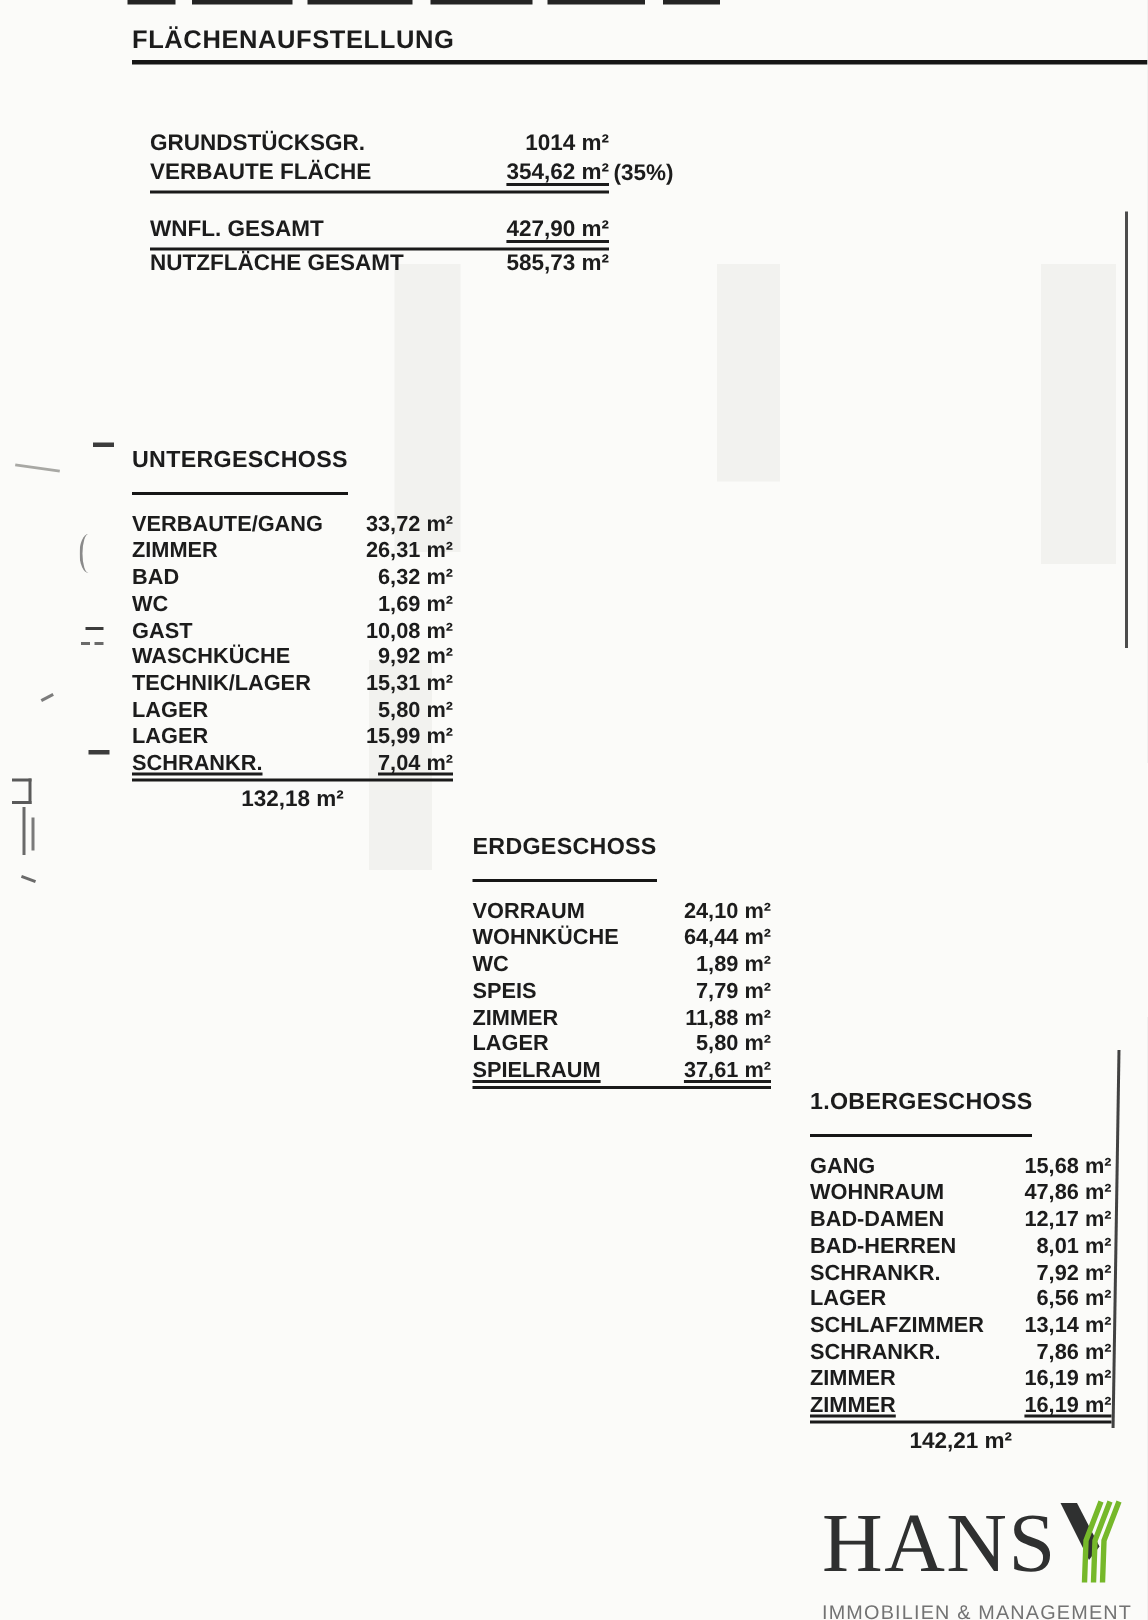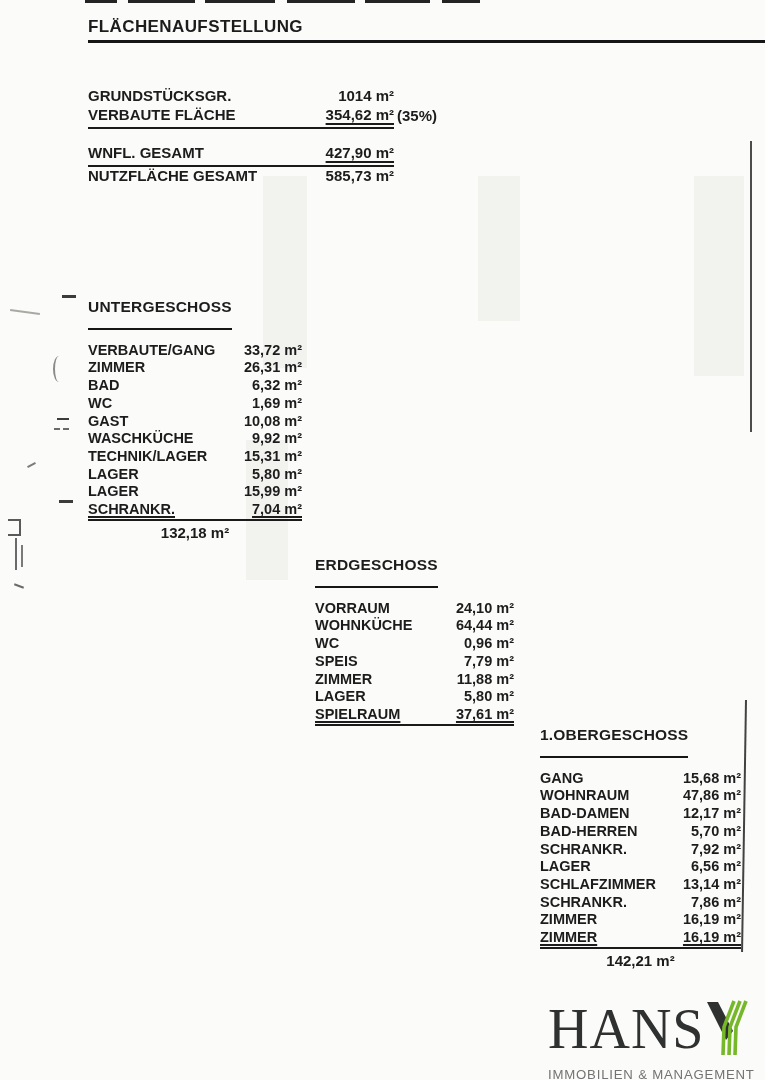--- a/index.html
+++ b/index.html
@@ -1,21 +1,21 @@
 <!DOCTYPE html>
 <html><head>
 <meta charset="utf-8">
 <style>
   html,body{margin:0;padding:0;background:#e9e9e9;}
   .page{position:relative;width:765px;height:1080px;background:#fbfbf9;overflow:hidden;
         font-family:"Liberation Sans",sans-serif;color:#1c1c1c;}
   
   .doc-title{position:absolute;left:88px;top:6px;font-size:17px;font-weight:700;
              letter-spacing:.4px;border-bottom:3px solid #161616;padding-bottom:3px;}
-  .summary{position:absolute;left:88px;top:38px;width:306px;font-size:15px;font-weight:700;}
+  .summary{position:absolute;left:100px;top:38px;width:306px;font-size:15px;font-weight:700;}
   .srow{display:flex;justify-content:space-between;align-items:baseline;height:19px;}
   .srow.u{border-bottom:2.5px solid #1a1a1a;height:21px;}
   .uval{text-decoration:underline;text-decoration-thickness:2px;text-underline-offset:3px;}
   .sgap{height:15px;}
   .suffix{position:absolute;left:309px;top:20px;font-weight:700;font-size:15px;}
   
   .floor{position:absolute;top:150px;}
   #floor-ug{left:88px;width:214px;}
   #floor-eg{left:315px;width:199px;margin-top:15px;}
   #floor-og{left:540px;width:201px;}
@@ -136,21 +136,21 @@
       <div class="rrow">
           <span>VORRAUM</span>
           <span>24,10 m²</span>
         </div>
       <div class="rrow">
           <span>WOHNKÜCHE</span>
           <span>64,44 m²</span>
         </div>
       <div class="rrow">
           <span>WC</span>
-          <span>0,96 m²</span>
+          <span>1,89 m²</span>
         </div>
       <div class="rrow">
           <span>SPEIS</span>
           <span>7,79 m²</span>
         </div>
       <div class="rrow">
           <span>ZIMMER</span>
           <span>11,88 m²</span>
         </div>
       <div class="rrow">
@@ -174,21 +174,21 @@
       <div class="rrow">
           <span>WOHNRAUM</span>
           <span>47,86 m²</span>
         </div>
       <div class="rrow">
           <span>BAD-DAMEN</span>
           <span>12,17 m²</span>
         </div>
       <div class="rrow">
           <span>BAD-HERREN</span>
-          <span>5,70 m²</span>
+          <span>8,01 m²</span>
         </div>
       <div class="rrow">
           <span>SCHRANKR.</span>
           <span>7,92 m²</span>
         </div>
       <div class="rrow">
           <span>LAGER</span>
           <span>6,56 m²</span>
         </div>
       <div class="rrow">

